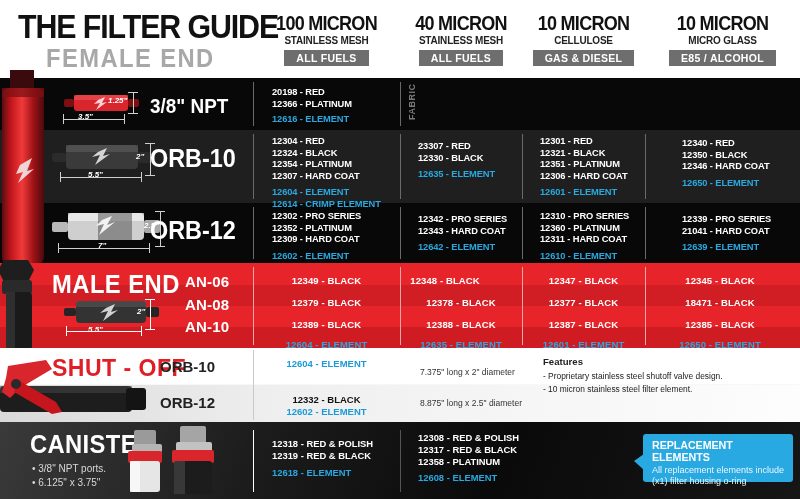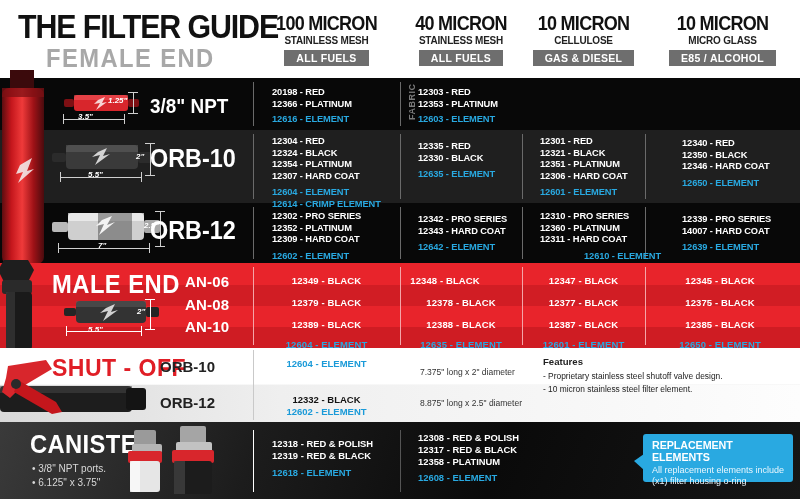--- a/index.html
+++ b/index.html
@@ -202,36 +202,31 @@
     <div class="vdiv" style="left:400px; top:129px; height:52px;"></div>
     <div class="vdiv" style="left:522px; top:129px; height:52px;"></div>
     <div class="vdiv" style="left:645px; top:129px; height:52px;"></div>
 
     <div class="cell" style="left:272px; top:9px;">
       <div>20198 - RED</div>
       <div>12366 - PLATINUM</div>
       <div class="el" style="margin-top:4px;">12616 - ELEMENT</div>
     </div>
     <div class="fabric-tag" style="left:407px; top:42px;">FABRIC</div>
-    <div class="cell" style="left:418px; top:9px;">
-      <div>12303 - RED</div>
-      <div>12353 - PLATINUM</div>
-      <div class="el" style="margin-top:4px;">12603 - ELEMENT</div>
-    </div>
 
     <div class="cell" style="left:272px; top:58px;">
       <div>12304 - RED</div>
       <div>12324 - BLACK</div>
       <div>12354 - PLATINUM</div>
       <div>12307 - HARD COAT</div>
       <div class="el" style="margin-top:5px;">12604 - ELEMENT</div>
       <div class="el">12614 - CRIMP ELEMENT</div>
     </div>
     <div class="cell" style="left:418px; top:63px;">
-      <div>12335 - RED</div>
+      <div>23307 - RED</div>
       <div>12330 - BLACK</div>
       <div class="el" style="margin-top:5px;">12635 - ELEMENT</div>
     </div>
     <div class="cell" style="left:540px; top:58px;">
       <div>12301 - RED</div>
       <div>12321 - BLACK</div>
       <div>12351 - PLATINUM</div>
       <div>12306 - HARD COAT</div>
       <div class="el" style="margin-top:5px;">12601 - ELEMENT</div>
     </div>
@@ -250,25 +245,25 @@
     </div>
     <div class="cell" style="left:418px; top:136px;">
       <div>12342 - PRO SERIES</div>
       <div>12343 - HARD COAT</div>
       <div class="el" style="margin-top:5px;">12642 - ELEMENT</div>
     </div>
     <div class="cell" style="left:540px; top:133px;">
       <div>12310 - PRO SERIES</div>
       <div>12360 - PLATINUM</div>
       <div>12311 - HARD COAT</div>
-      <div class="el" style="margin-top:5px;margin-left:44px;">12610 - ELEMENT</div>
+      <div class="el" style="margin-top:5px;">12610 - ELEMENT</div>
     </div>
     <div class="cell" style="left:682px; top:136px;">
       <div>12339 - PRO SERIES</div>
-      <div>14007 - HARD COAT</div>
+      <div>21041 - HARD COAT</div>
       <div class="el" style="margin-top:5px;">12639 - ELEMENT</div>
     </div>
   </div>
 
   <div class="male">
     <div class="mstripe" style="top:0px;  height:22px; background:#e8242b;"></div>
     <div class="mstripe" style="top:22px; height:21px; background:#d11d24;"></div>
     <div class="mstripe" style="top:43px; height:21px; background:#e8242b;"></div>
     <div class="mstripe" style="top:64px; height:21px; background:#cf1c23;"></div>
     <div class="vdiv" style="left:253px; top:4px; height:78px; background:#f4a5a8;"></div>
@@ -306,21 +301,21 @@
   <div class="an-label" style="left:185px; top:318px;">AN-10</div>
 
   <div class="mcell" style="left:253px; top:275px; width:147px;">12349 - BLACK</div>
   <div class="mcell" style="left:384px; top:275px; width:122px;">12348 - BLACK</div>
   <div class="mcell" style="left:522px; top:275px; width:123px;">12347 - BLACK</div>
   <div class="mcell" style="left:645px; top:275px; width:150px;">12345 - BLACK</div>
 
   <div class="mcell" style="left:253px; top:297px; width:147px;">12379 - BLACK</div>
   <div class="mcell" style="left:400px; top:297px; width:122px;">12378 - BLACK</div>
   <div class="mcell" style="left:522px; top:297px; width:123px;">12377 - BLACK</div>
-  <div class="mcell" style="left:645px; top:297px; width:150px;">12375 - BLACK</div>
+  <div class="mcell" style="left:645px; top:297px; width:150px;">18471 - BLACK</div>
 
   <div class="mcell" style="left:253px; top:319px; width:147px;">12389 - BLACK</div>
   <div class="mcell" style="left:400px; top:319px; width:122px;">12388 - BLACK</div>
   <div class="mcell" style="left:522px; top:319px; width:123px;">12387 - BLACK</div>
   <div class="mcell" style="left:645px; top:319px; width:150px;">12385 - BLACK</div>
 
   <div class="mcell el" style="left:253px; top:339px; width:147px;">12604 - ELEMENT</div>
   <div class="mcell el" style="left:400px; top:339px; width:122px;">12635 - ELEMENT</div>
   <div class="mcell el" style="left:522px; top:339px; width:123px;">12601 - ELEMENT</div>
   <div class="mcell el" style="left:645px; top:339px; width:150px;">12650 - ELEMENT</div>

